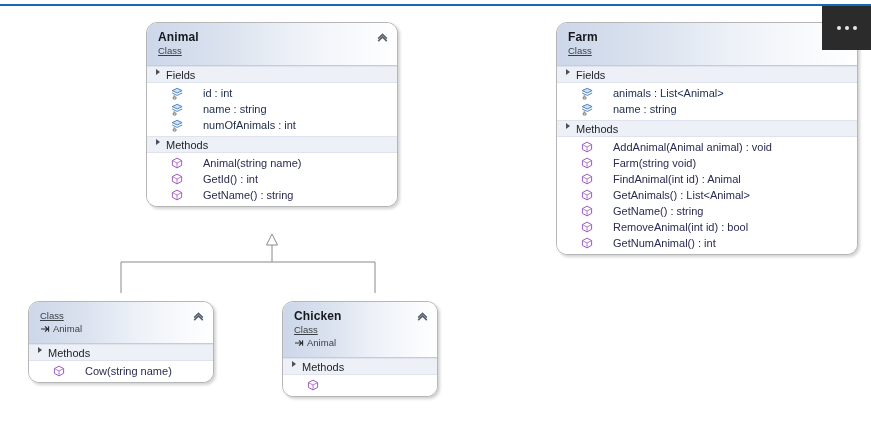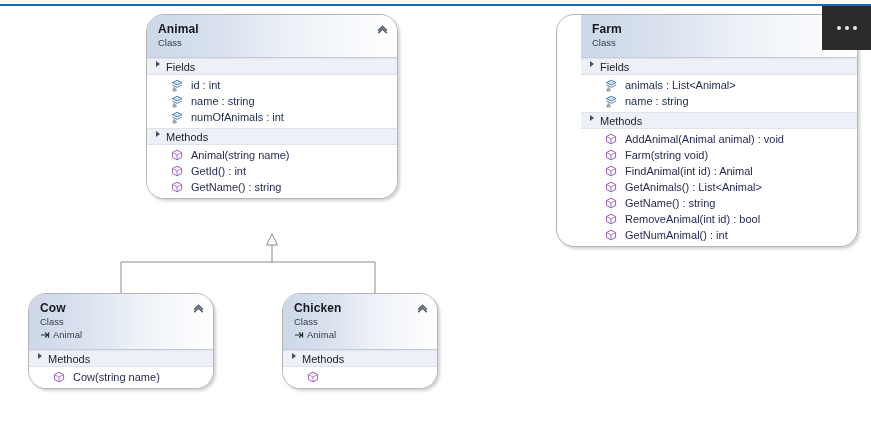--- a/index.html
+++ b/index.html
@@ -34,23 +34,24 @@
     height: 428px;
     pointer-events: none;
   }
 
   
   .class-shape {
     position: absolute;
     box-sizing: border-box;
     background: #ffffff;
     border: 1px solid #b6b6b6;
-    border-radius: 18px;
+    border-radius: 11px;
     box-shadow: 2px 2px 3px rgba(0,0,0,0.18);
     overflow: hidden;
+    margin-top: 8px;
   }
 
   .shape-header {
     position: relative;
     box-sizing: border-box;
     padding: 7px 10px 8px 11px;
     background: linear-gradient(to right, #ccd7e9 0%, #d9e1ee 28%, #eef2f8 60%, #ffffff 100%);
     border-bottom: 1px solid #c3ccda;
   }
   .shape-title {
@@ -58,20 +59,21 @@
     font-weight: bold;
     color: #16191d;
     line-height: 14px;
     letter-spacing: 0.1px;
   }
   .shape-kind {
     font-size: 9.5px;
     color: #3a3f45;
     line-height: 12px;
     margin-top: 1px;
+    text-decoration: underline;
   }
   .shape-base {
     display: flex;
     align-items: center;
     gap: 3px;
     font-size: 9.5px;
     color: #3a3f45;
     line-height: 12px;
     margin-top: 1px;
   }
@@ -107,21 +109,21 @@
     flex: 0 0 auto;
   }
 
   .member-list {
     padding: 2px 0 3px 0;
     background: #ffffff;
   }
   .member-row {
     display: flex;
     align-items: center;
-    gap: 7px;
+    gap: 19px;
     padding: 0 8px 0 23px;
     height: 16px;
     font-size: 11px;
     color: #1b2b4b;
     white-space: nowrap;
   }
   .member-row.method { color: #2a2b52; align-items: center; }
   .member-icon {
     flex: 0 0 auto;
     width: 14px;
@@ -227,21 +229,21 @@
     <div class="member-row method">
       <svg class="member-icon" viewBox="0 0 14 14">
         <path d="M7 2.1 L11.6 4.6 L11.6 9.4 L7 11.9 L2.4 9.4 L2.4 4.6 Z" fill="#ffffff" stroke="#a05bc4" stroke-width="1"></path>
         <path d="M2.4 4.6 L7 7.0 L11.6 4.6 M7 7.0 L7 11.9" fill="none" stroke="#a05bc4" stroke-width="0.8"></path>
       </svg>
       <span class="member-text">GetName() : string</span>
     </div>
   </div>
 </div>
 
-<div class="class-shape" style="left:556px; top:14px; width:302px;padding-left:24px;">
+<div class="class-shape" style="left:556px; top:14px; width:302px;">
   <div class="shape-header">
     <div class="shape-title">Farm</div>
     <div class="shape-kind">Class</div>
   </div>
 
   <div class="compartment-header">
     <span class="tri-marker"></span>
     <span>Fields</span>
   </div>
   <div class="member-list">
@@ -315,21 +317,20 @@
         <path d="M7 2.1 L11.6 4.6 L11.6 9.4 L7 11.9 L2.4 9.4 L2.4 4.6 Z" fill="#ffffff" stroke="#a05bc4" stroke-width="1"></path>
         <path d="M2.4 4.6 L7 7.0 L11.6 4.6 M7 7.0 L7 11.9" fill="none" stroke="#a05bc4" stroke-width="0.8"></path>
       </svg>
       <span class="member-text">GetNumAnimal() : int</span>
     </div>
   </div>
 </div>
 
 <div class="class-shape" style="left:28px; top:293px; width:186px;">
   <div class="shape-header">
-    <div class="shape-title">Cow</div>
     <div class="shape-kind">Class</div>
     <div class="shape-base">
       <svg width="10" height="10" viewBox="0 0 10 10">
         <path d="M1 5 L7.5 5 M5 2.4 L7.8 5 L5 7.6 M8.6 2.2 L8.6 7.8" fill="none" stroke="#2c2f34" stroke-width="1.1"></path>
       </svg>
       <span>Animal</span>
     </div>
     <svg class="collapse-chevron" viewBox="0 0 13 13">
       <path d="M2.2 7.6 L6.5 3.4 L10.8 7.6" fill="none" stroke="#5c6470" stroke-width="1.7"></path>
       <path d="M2.2 10.1 L6.5 5.9 L10.8 10.1" fill="none" stroke="#5c6470" stroke-width="1.7"></path>

